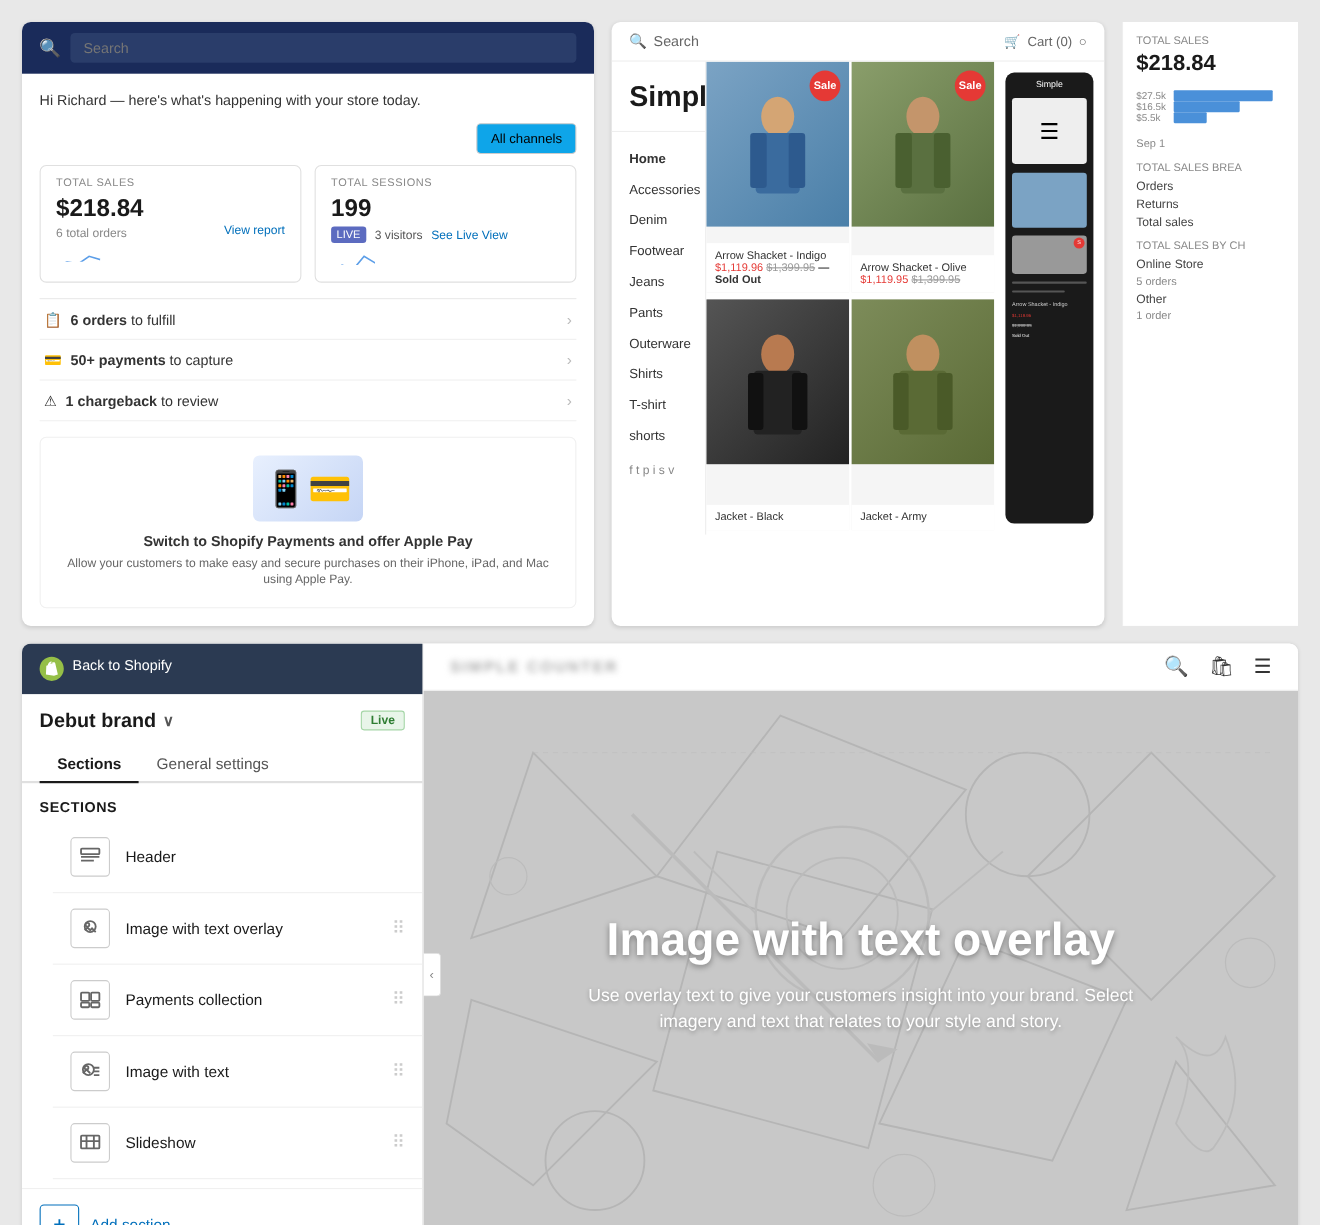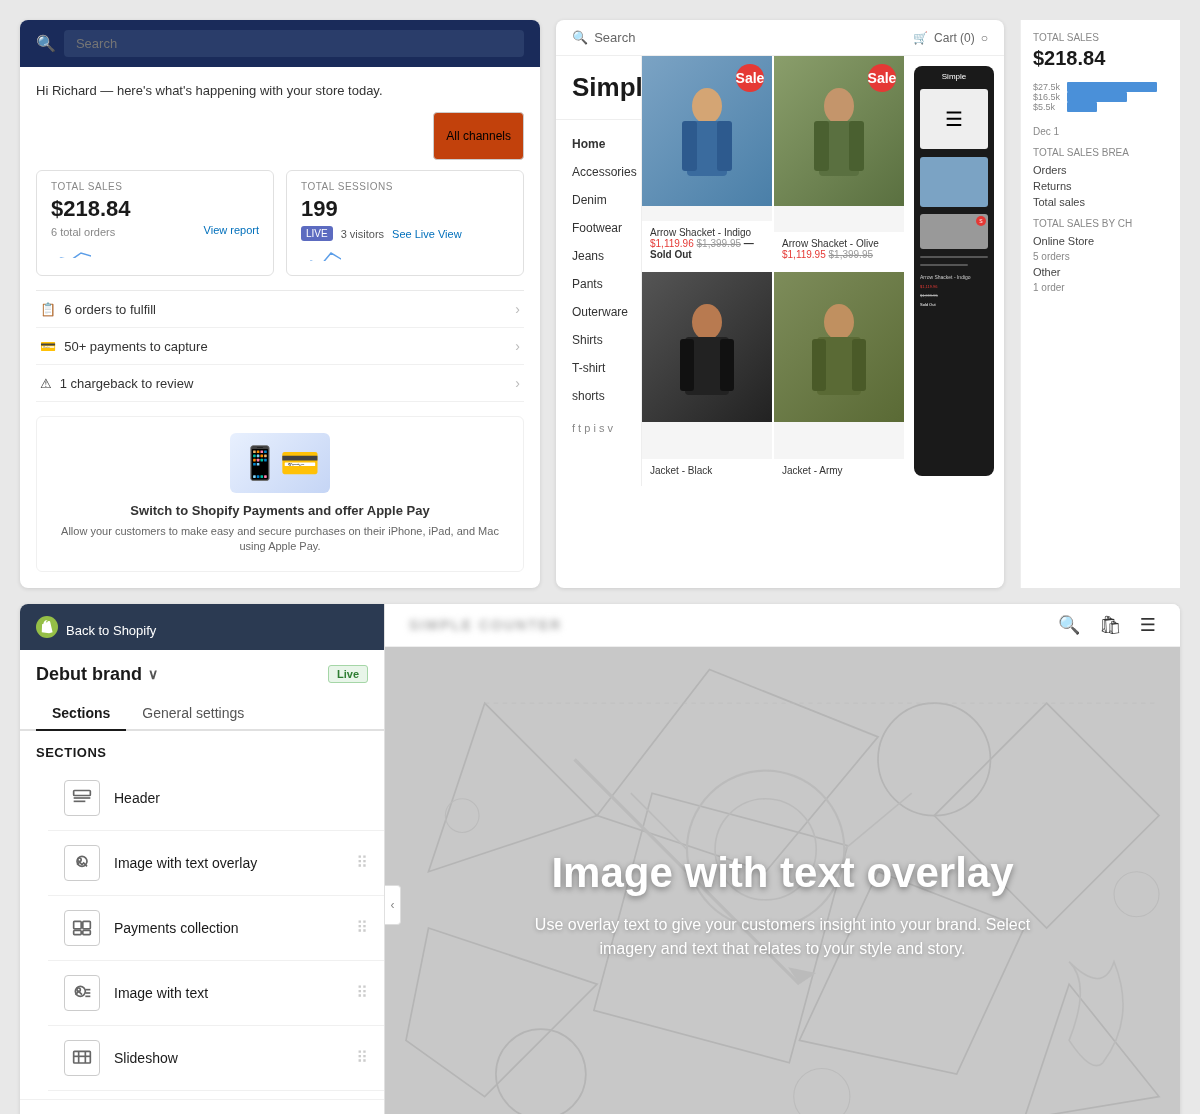--- a/index.html
+++ b/index.html
@@ -102,21 +102,21 @@
     }
     .action-item {
       display: flex;
       align-items: center;
       justify-content: space-between;
       padding: 10px 4px;
       border-bottom: 1px solid #f0f0f0;
       font-size: 13px;
       color: #333;
     }
-    .action-item span.bold { font-weight: 400; }
+    .action-item span.bold { font-weight: 700; }
     .chevron { color: #bbb; font-size: 14px; }
     .promo-card {
       text-align: center;
       padding: 16px;
       border: 1px solid #f0f0f0;
       border-radius: 6px;
     }
     .promo-img {
       width: 100px;
       height: 60px;
@@ -210,21 +210,21 @@
       position: relative;
       overflow: hidden;
       height: 210px;
     }
     .sale-badge {
       position: absolute;
       top: 8px;
       right: 8px;
       background: #e53935;
       color: #fff;
-      font-size: 14px;
+      font-size: 10px;
       font-weight: 600;
       border-radius: 50%;
       width: 28px;
       height: 28px;
       display: flex;
       align-items: center;
       justify-content: center;
     }
     .product-info {
       position: absolute;
@@ -267,21 +267,21 @@
       background: #fff;
       border-right: 1px solid #e0e0e0;
       display: flex;
       flex-direction: column;
     }
     .editor-topbar {
       background: #2b3a52;
       color: #fff;
       padding: 12px 16px;
       display: flex;
-      align-items: flex-end;
+      align-items: flex-start;
       gap: 8px;
       font-size: 13px;
     }
     .shopify-icon {
       width: 22px;
       height: 22px;
       background: #95bf47;
       border-radius: 50%;
       display: flex;
       align-items: center;
@@ -521,21 +521,21 @@
 
   <div class="dashboard-panel">
     <div class="dashboard-search-bar">
       <span>🔍</span>
       <input type="text" style="flex: 1 1 0%;" placeholder="Search">
     </div>
     <div class="dashboard-body">
       <div class="greeting">Hi Richard — here's what's happening with your store today.</div>
 
       <div style="display:flex; justify-content:flex-end; margin-bottom:10px;">
-        <button style="border:1px solid #ccc; border-radius:4px; background:#c2410c; padding:16px 12px; font-size:12px; cursor:pointer;text-align:center;">All channels</button>
+        <button style="border:1px solid #ccc; border-radius:4px; background:#0ea5e9; padding:6px 12px; font-size:12px; cursor:pointer;text-align:center;">All channels</button>
       </div>
 
       <div class="stats-row">
         <div class="stat-card">
           <div class="stat-label">TOTAL SALES</div>
           <div class="stat-value">$218.84</div>
           <div style="display:flex; justify-content:space-between; align-items:center;gap:18px;">
             <div class="stat-sub">6 total orders</div>
             <a class="stat-link">View report</a>
           </div>
@@ -720,21 +720,21 @@
           </div>
         <div class="bar-row">
             <span class="bar-label">$16.5k</span>
             <div class="bar" style="width:60px;"></div>
           </div>
         <div class="bar-row">
             <span class="bar-label">$5.5k</span>
             <div class="bar" style="width:30px;"></div>
           </div>
       </div>
-      <div style="font-size:10px; color:#888; margin-bottom:10px;">Dec 1</div>
+      <div style="font-size:10px; color:#888; margin-bottom:10px;">Sep 1</div>
       <div class="breakdown-label">TOTAL SALES BREA</div>
       <div class="breakdown-item">Orders</div>
       <div class="breakdown-item">Returns</div>
       <div class="breakdown-item">Total sales</div>
       <div class="breakdown-label" style="margin-top:10px;">TOTAL SALES BY CH</div>
       <div class="breakdown-item">Online Store</div>
       <div class="breakdown-sub">5 orders</div>
       <div class="breakdown-item" style="margin-top:4px;">Other</div>
       <div class="breakdown-sub">1 order</div>
     </div>

